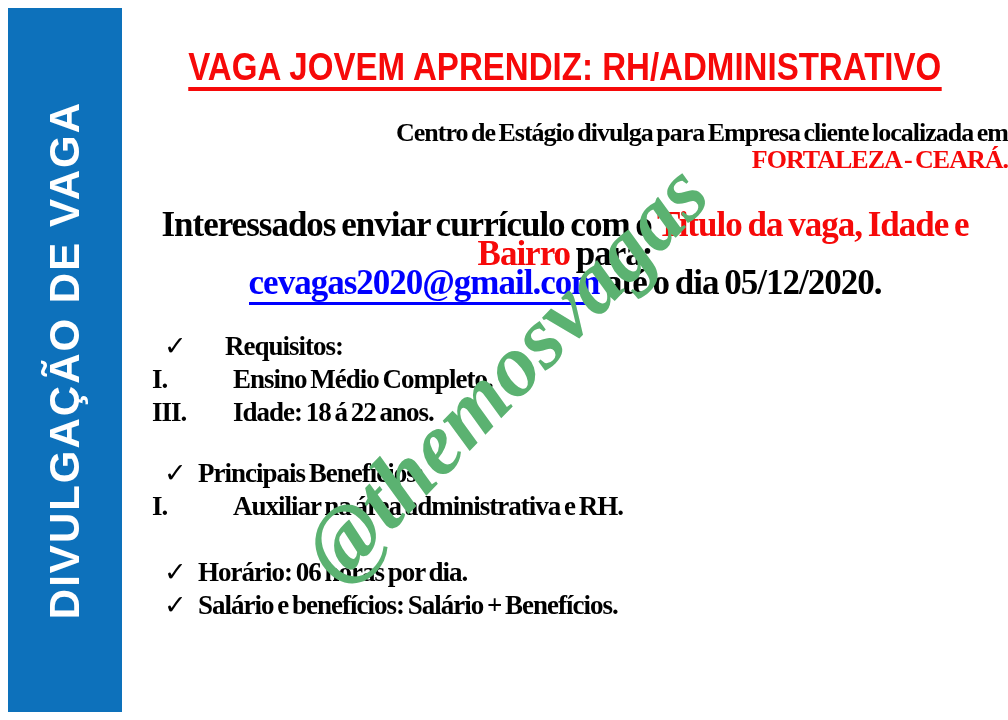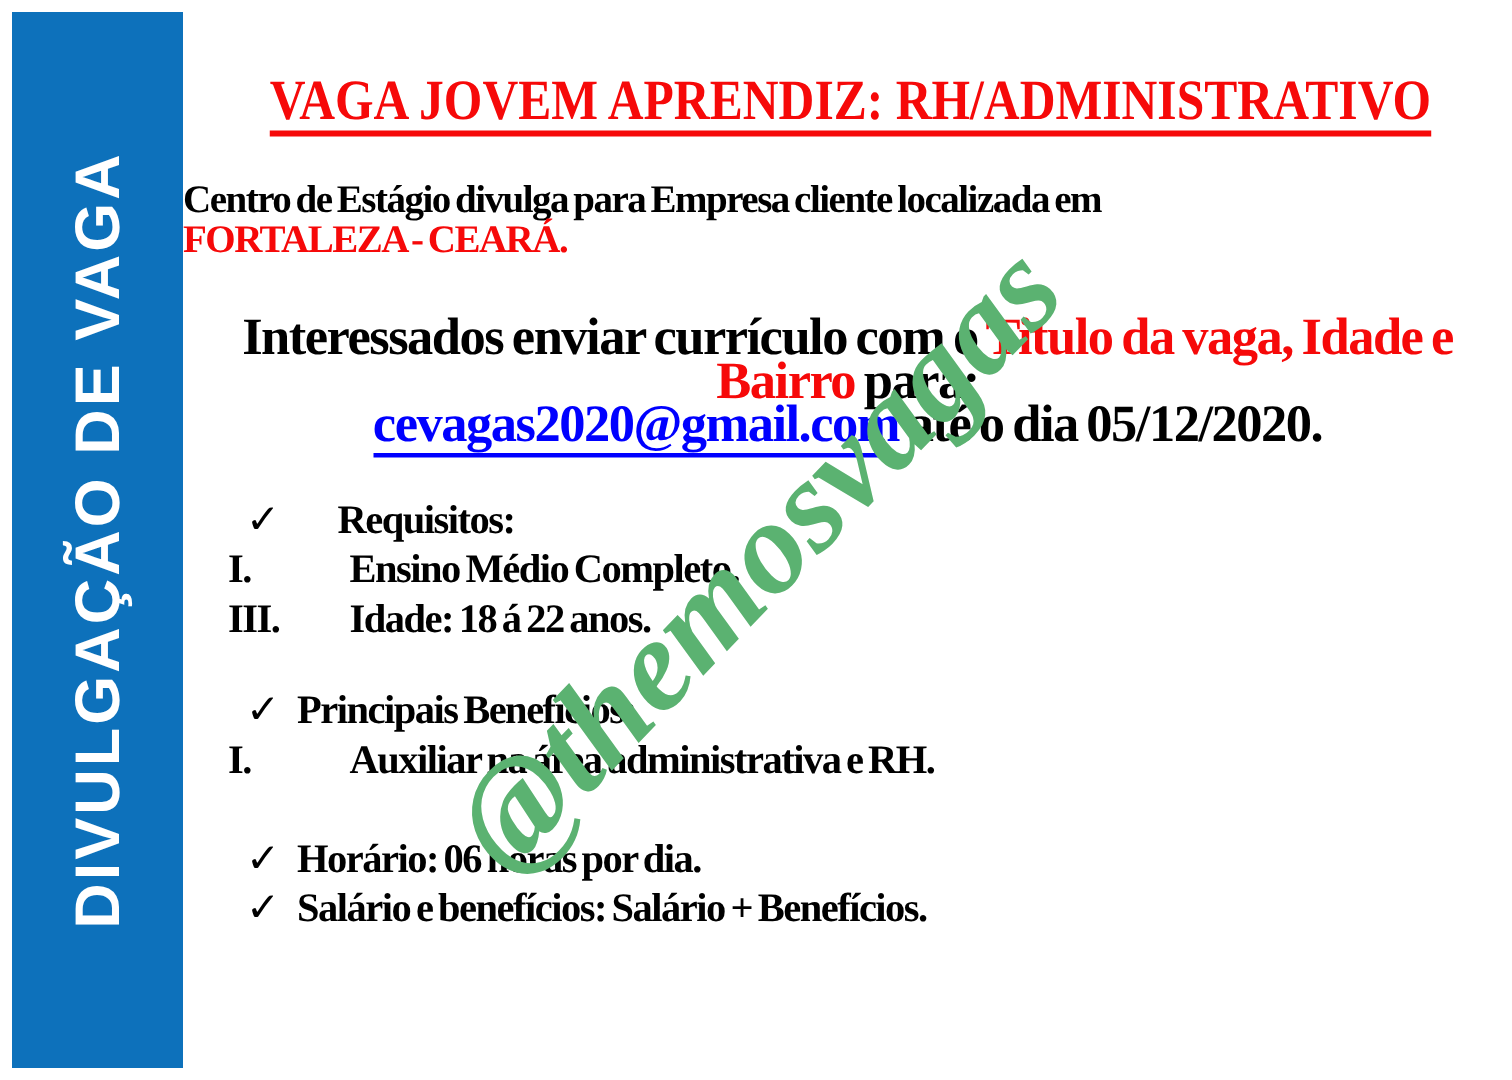--- a/index.html
+++ b/index.html
@@ -35,36 +35,36 @@
   .content {
     position: absolute;
     left: 122px; top: 0;
     width: 886px; height: 720px;
   }
   .title {
     margin-top: 48px;
     text-align: center;
     font-size: 38px;
     line-height: 38px;
-    font-family: Liberation Serif, serif;
+    font-family: Liberation Sans, sans-serif;
     font-weight: bold;
     color: #f60909;
   }
   .title-inner {
     display: inline-block;
     transform: scaleX(0.87);
     transform-origin: center;
     padding-bottom: 1px;
     border-bottom: 4px solid #f60909;
     white-space: nowrap;
   }
   .serifbold { font-weight: bold; letter-spacing: -1px; word-spacing: -2px; }
   .intro {
     margin-top: 28px;
-    text-align: left;
+    text-align: right;
     font-size: 26px;
     line-height: 27px;
   }
   .contact {
     margin-top: 37px;
     text-align: center;
     font-size: 35px;
     line-height: 29px;
   }
   .red { color: #f60909; }

